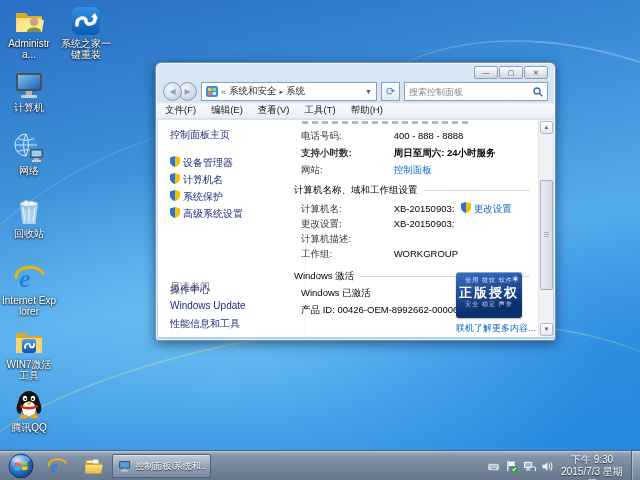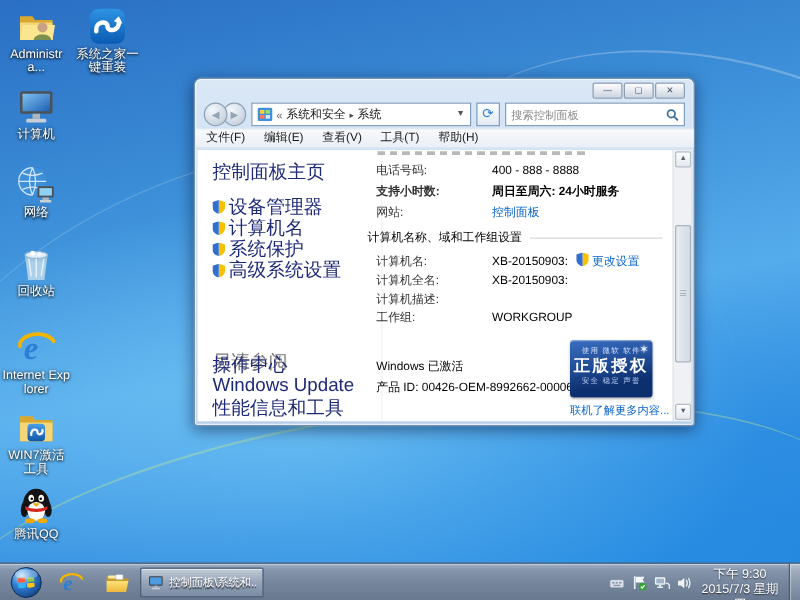--- a/index.html
+++ b/index.html
@@ -48,21 +48,21 @@
   .refreshbtn { width:19px; height:19px; flex:none; border:1px solid #84a0be;
     background:linear-gradient(#feffff,#e2eaf3); color:#2f7fd0; font-size:11px; line-height:17px; text-align:center; }
   .searchbox { flex:1; height:19px; background:#fff; border:1px solid #84a0be; display:flex; align-items:center; padding:0 4px; }
   .searchbox input { flex:1; border:0; outline:0; font-size:9px; color:#333; font-family:inherit; background:transparent; }
   .searchbox input::placeholder { color:#8a8a8a; }
   .menubar { display:flex; align-items:flex-start; height:16px; padding:0 9px; gap:15px; font-size:9.5px; color:#1a1a1a;
     background:linear-gradient(#f7f9fc,#eaeff6); border-top:1px solid #eef3f9; border-bottom:1px solid #d9e3ef; }
   .menubar span { cursor:default; }
   .winbody { position:absolute; left:2px; right:2px; top:57px; bottom:3px; background:#fff; overflow:hidden; }
 
-  .sidebar { position:absolute; left:0; top:0; width:148px; height:100%; font-size:15px; border-right:1px solid #eef2f6; }
+  .sidebar { position:absolute; left:0; top:0; width:148px; height:100%; font-size:10px; border-right:1px solid #eef2f6; }
   .side-item { position:absolute; left:12px; color:var(--sidebar-link,#1e2a78); white-space:nowrap; cursor:pointer; }
   .side-item .sh { margin-right:3px; vertical-align:-1px; }
   .side-gray { position:absolute; left:12px; color:#7a7a7a; white-space:nowrap; }
 
   .main { position:absolute; left:134px; top:0; width:252px; height:100%; font-size:9.5px; color:#000; }
   .sliver { position:absolute; left:10px; top:1px; width:170px; height:3px;
     background:repeating-linear-gradient(90deg,#9a9a9a 0 6px, transparent 6px 10px); opacity:.7; }
   .mrow { position:absolute; left:9px; white-space:nowrap; }
   .mrow .rl { display:inline-block; width:90px; color:#333; }
   .mrow .rv { color:#000; }
@@ -330,32 +330,36 @@
         <div class="mrow" style="top:82px;">
           <span class="rl">计算机名:</span>
           <span class="rv">XB-20150903:</span>
           <svg width="10" height="11" viewBox="0 0 10 11" style="vertical-align:-1px;margin-left:4px;">
             <path d="M5 0 L10 1.5 V5.5 C10 8.5 7.5 10.3 5 11 V0 Z" fill="#f7c000"></path>
             <path d="M5 0 L0 1.5 V5.5 C0 8.5 2.5 10.3 5 11 V0 Z" fill="#2f6fd0"></path>
           </svg>
           <span class="lnk">更改设置</span>
         </div>
         <div class="mrow" style="top:98px;">
-          <span class="rl">计算机全名:</span>
+          <span class="rl">更改设置:</span>
           <span class="rv">XB-20150903:</span>
         </div>
         <div class="mrow" style="top:113px;">
           <span class="rl">计算机描述:</span>
           <span class="rv"></span>
         </div>
         <div class="mrow" style="top:128px;">
           <span class="rl">工作组:</span>
           <span class="rv">WORKGROUP</span>
         </div>
 
+        <div class="sechdr" style="top:150px;">
+          <span>Windows 激活</span>
+          <span class="rule"></span>
+        </div>
         <div class="mrow" style="top:167px;">
           <span class="rv">Windows 已激活</span>
         </div>
         <div class="mrow" style="top:184px;">
           <span>产品 ID:</span>
           <span class="rv">00426-OEM-8992662-00006</span>
         </div>
 
         <div class="badge">
           <span class="star">✶</span>

